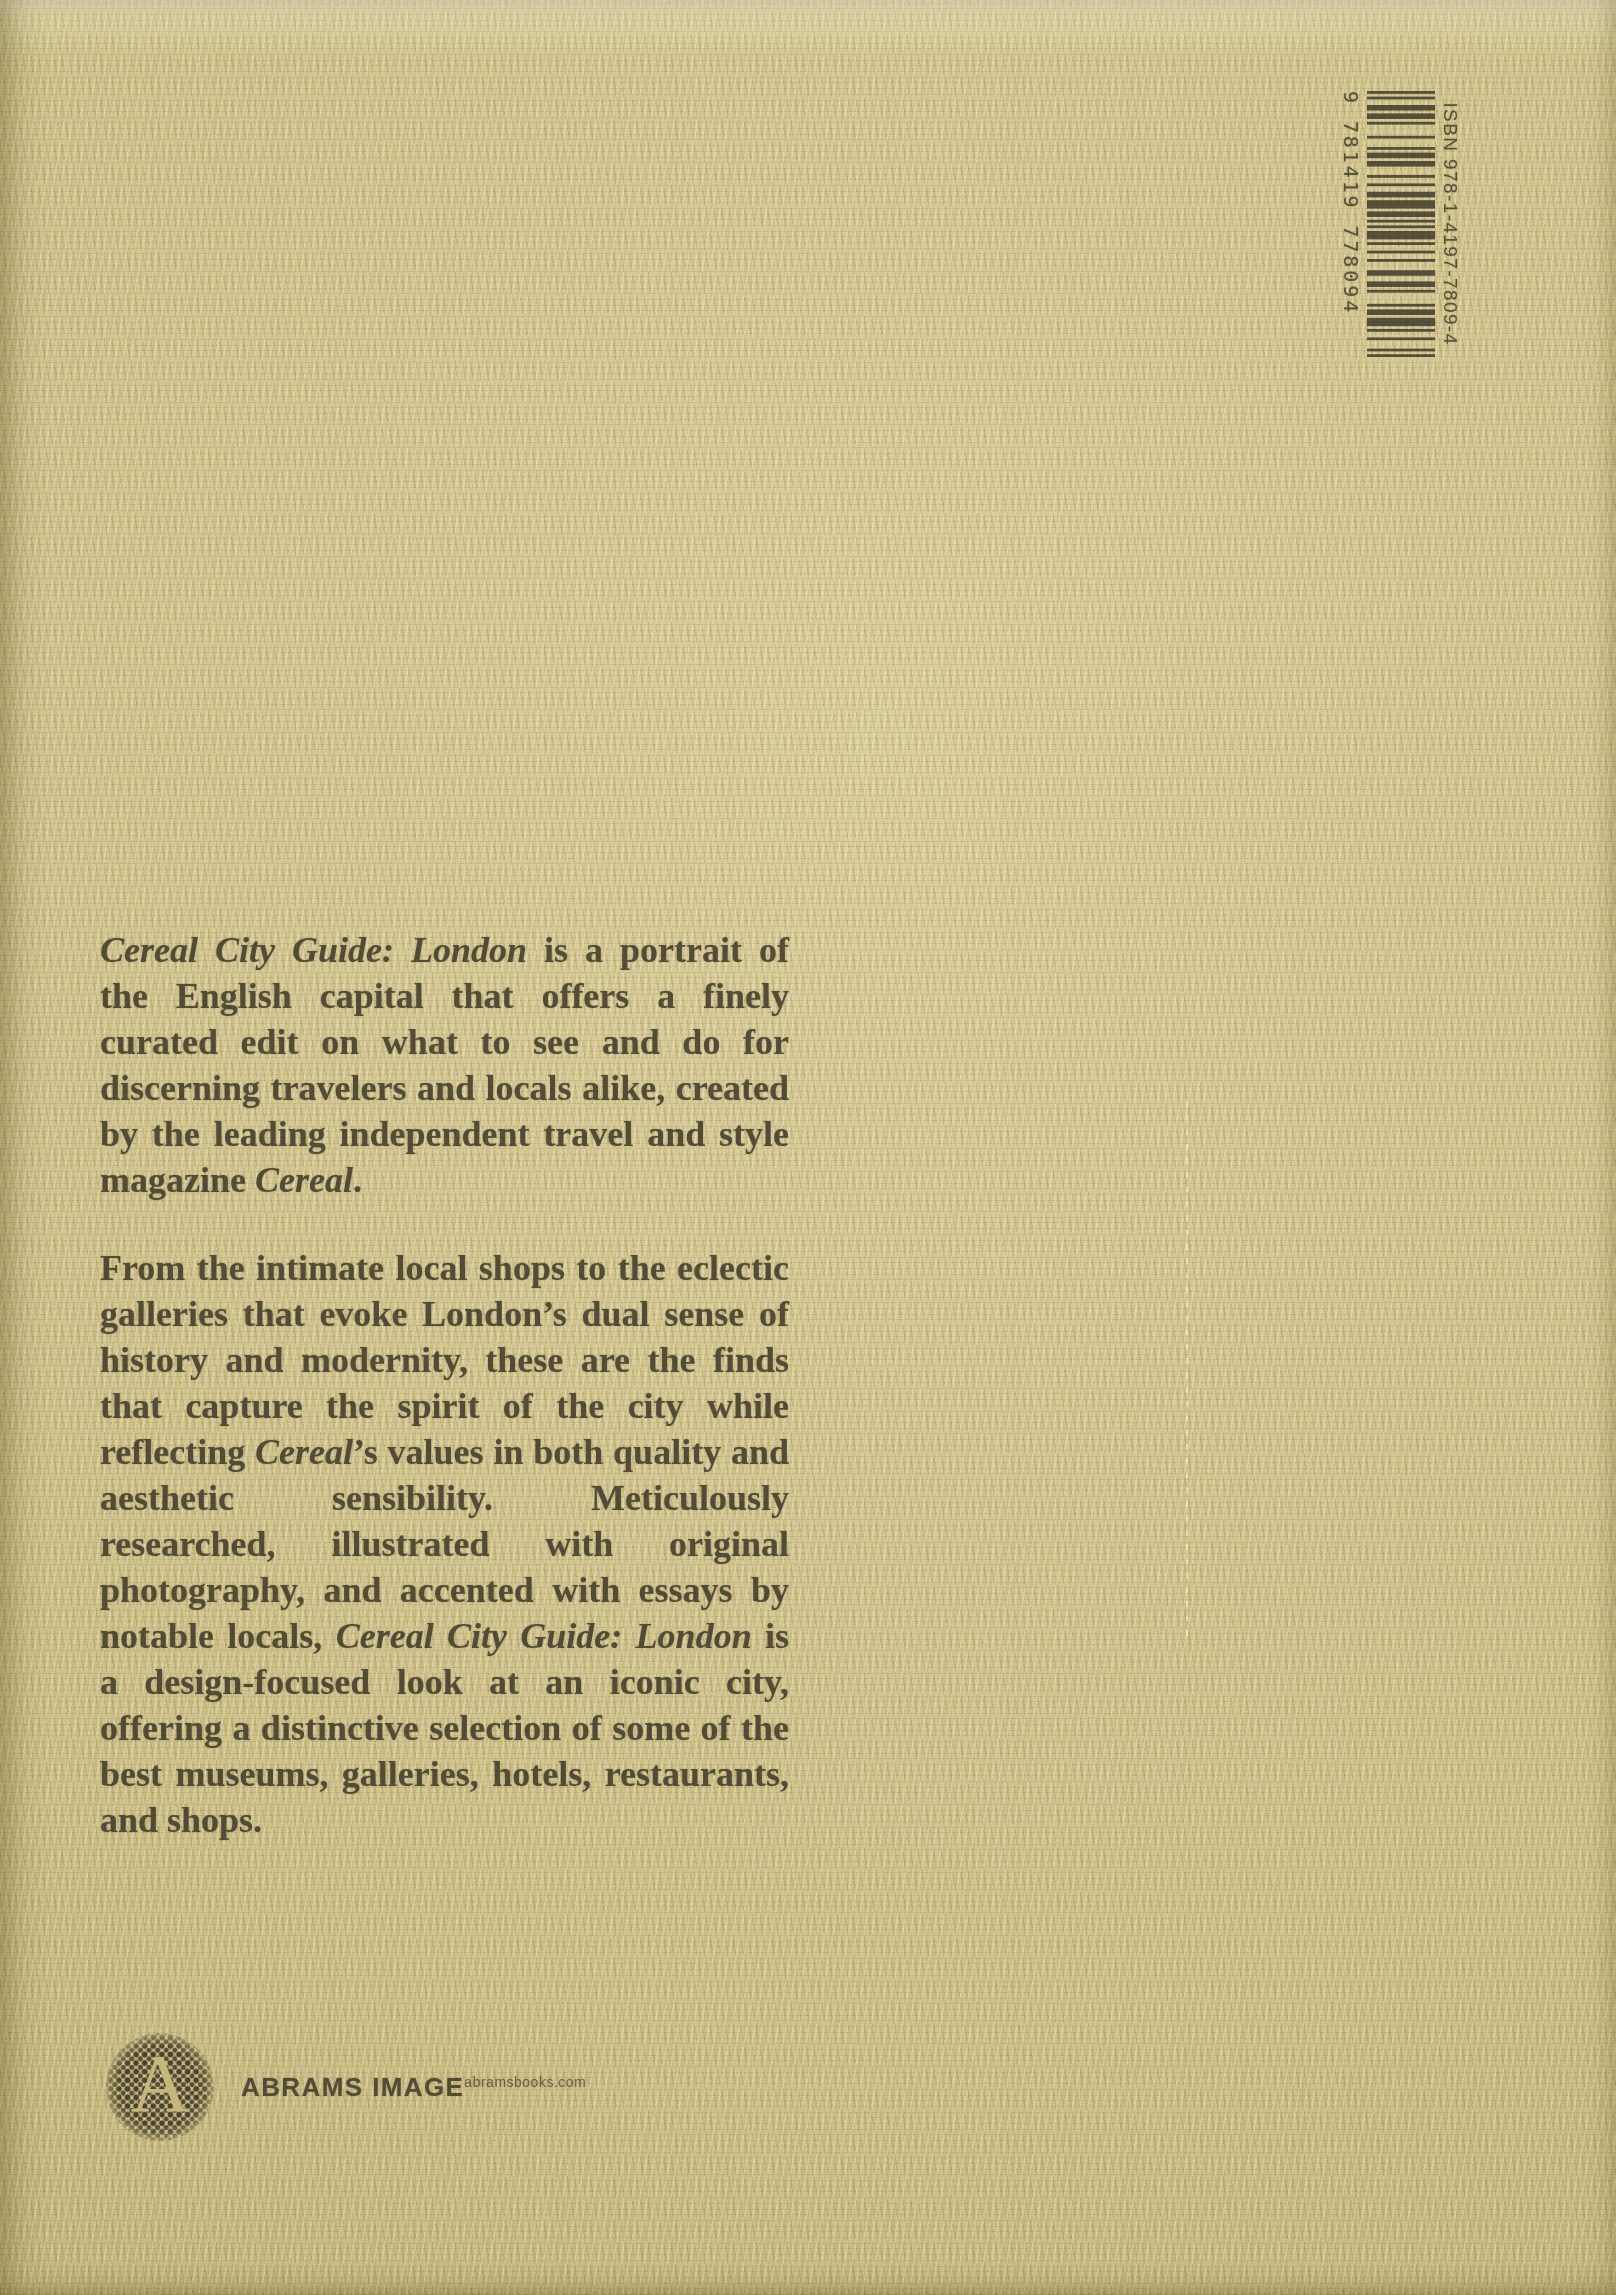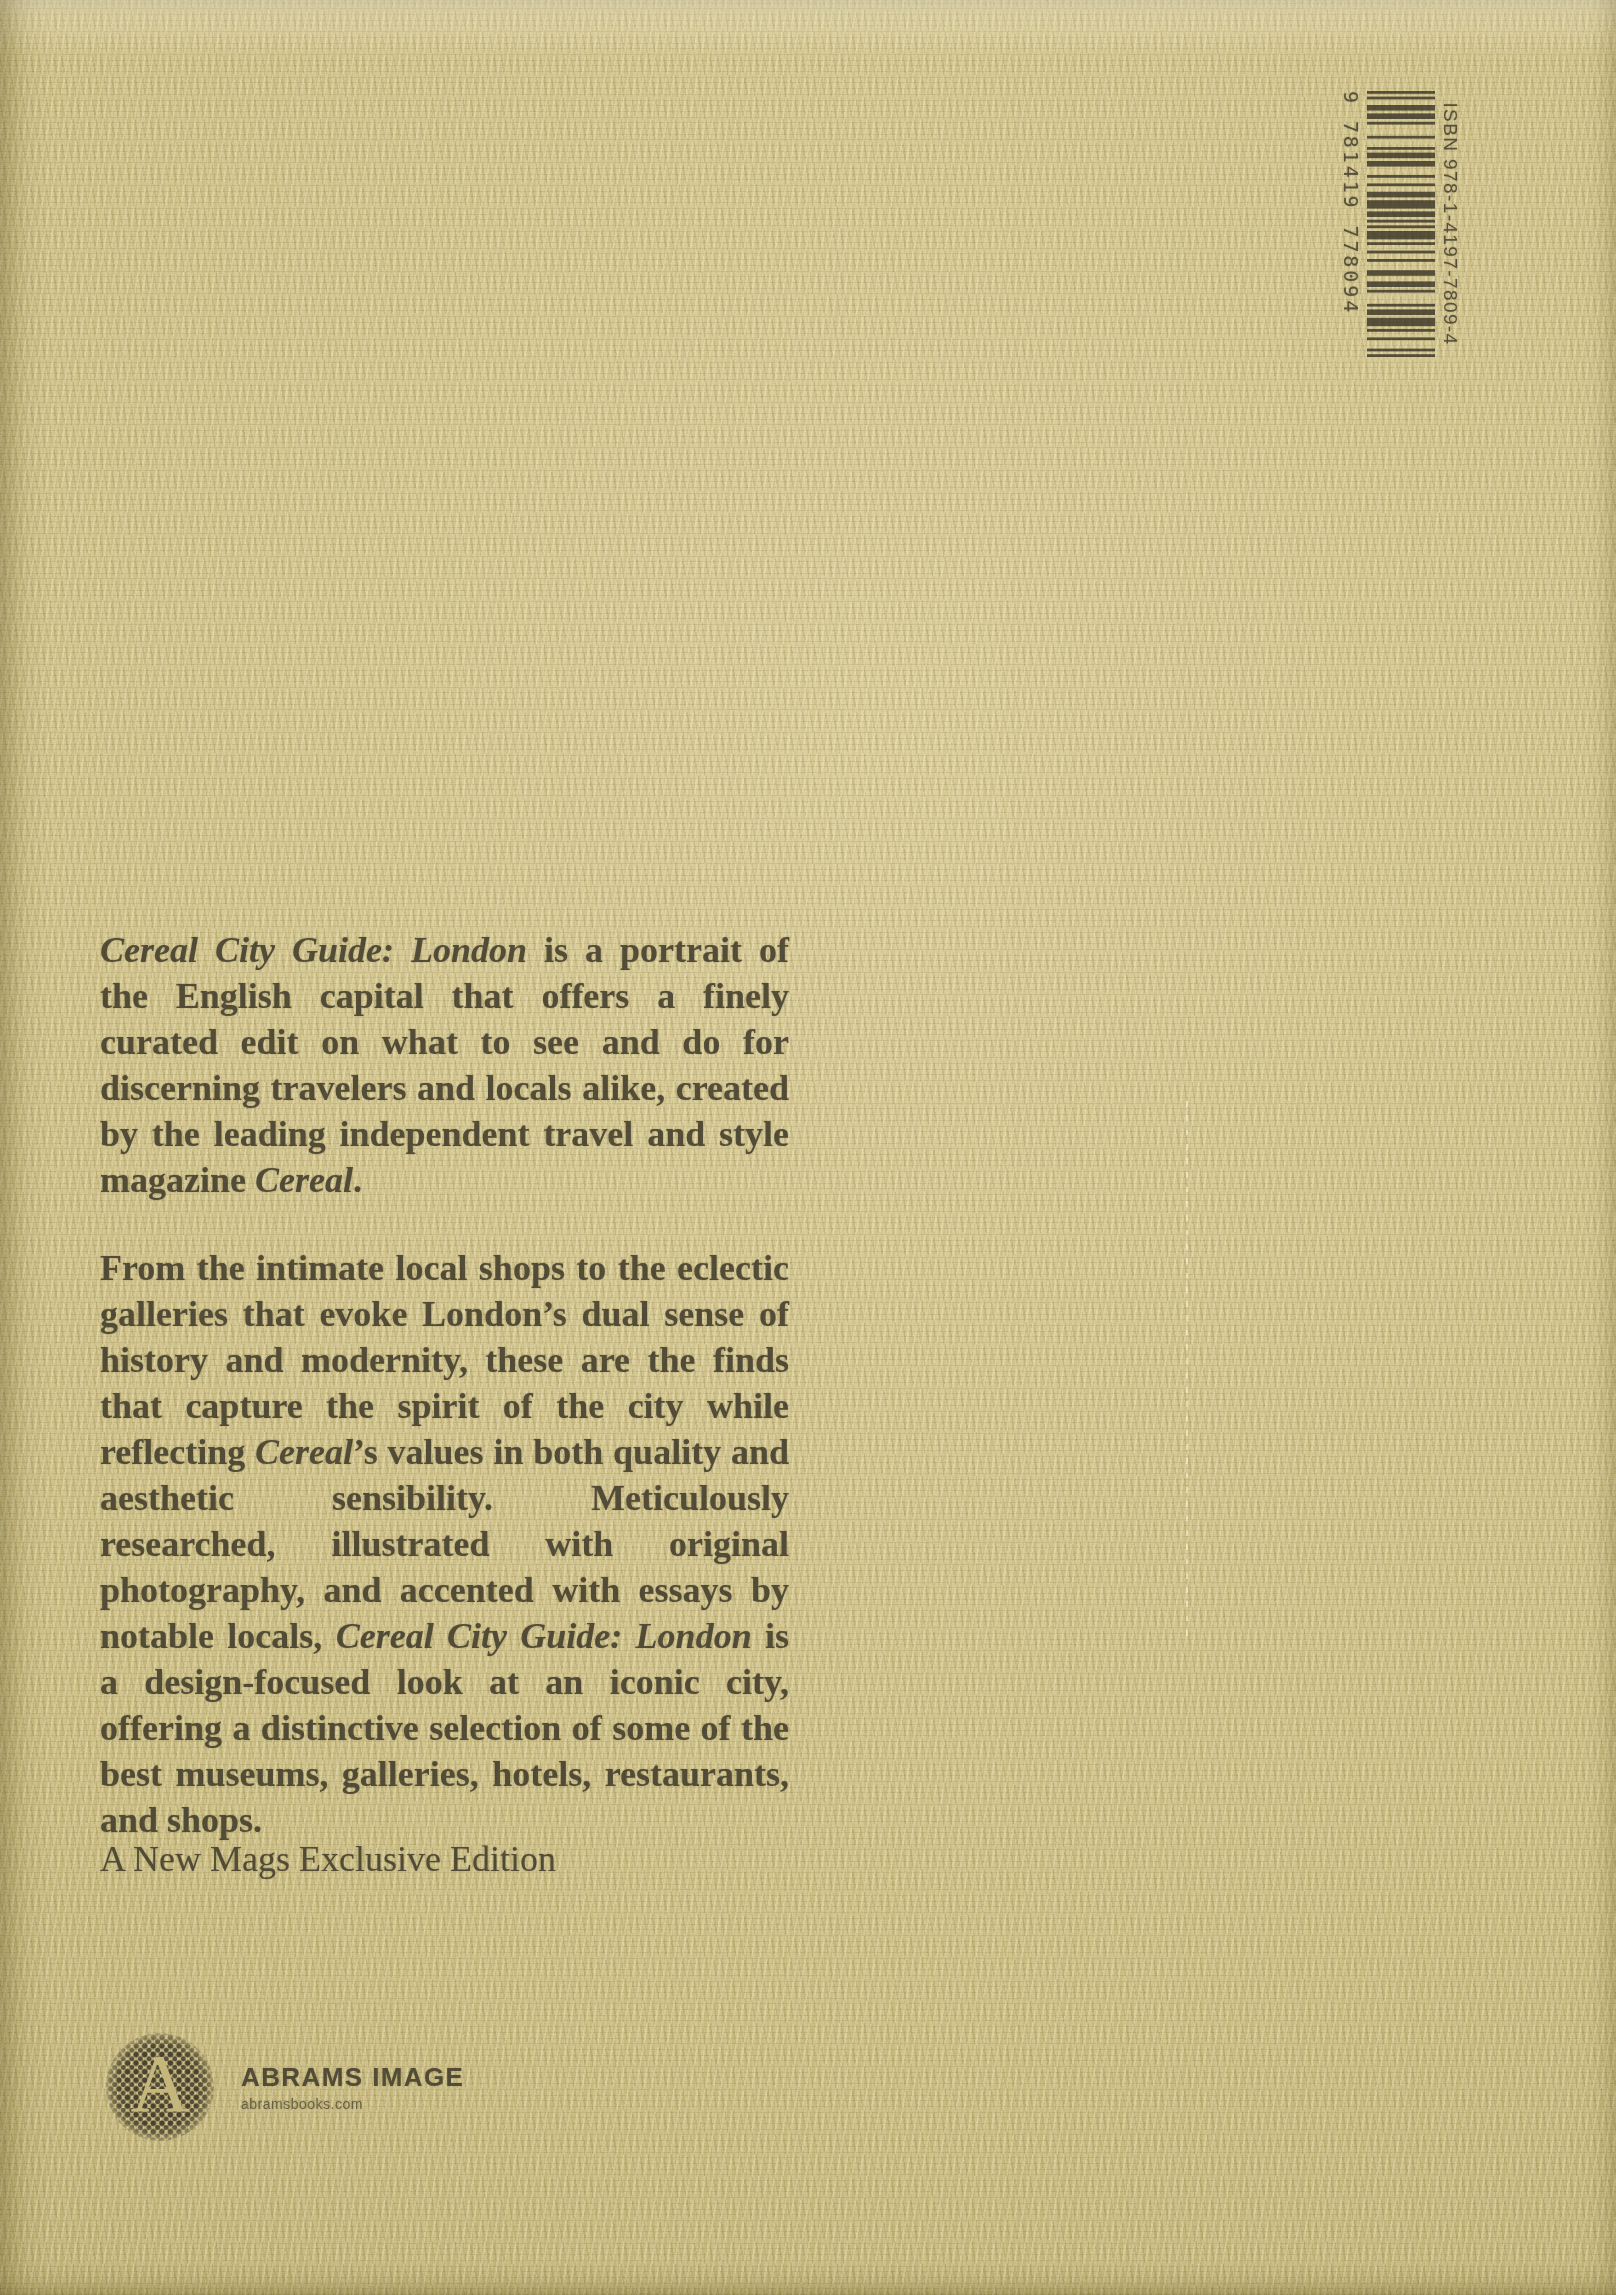--- a/index.html
+++ b/index.html
@@ -82,21 +82,21 @@
     background-position:0 0, 4.3px 4.3px;
     border-radius:50%;
     -webkit-mask:radial-gradient(circle, #000 0 52%, rgba(0,0,0,.75) 62%, rgba(0,0,0,.35) 70%, transparent 76%);
     mask:radial-gradient(circle, #000 0 52%, rgba(0,0,0,.75) 62%, rgba(0,0,0,.35) 70%, transparent 76%);
   }
   .logo-a{
     position:absolute;inset:0;display:flex;align-items:center;justify-content:center;
     font-family:"Liberation Serif", serif;font-weight:400;
     font-size:82px;line-height:1;color:var(--fabric);padding-bottom:5.7px;
   }
-  .imprint-text{display:flex;flex-direction:column;justify-content:center;}
+  .imprint-text{display:flex;flex-direction:row;justify-content:center;}
   .imprint-name{
     font-family:"Liberation Sans", sans-serif;font-weight:700;
     font-size:26px;letter-spacing:1.4px;opacity:.85;
   }
   .imprint-site{
     font-family:"Liberation Sans", sans-serif;font-size:14px;
     letter-spacing:0.5px;opacity:.68;margin-top:2.9px;
   }
 </style>
 </head>
@@ -152,21 +152,20 @@
       <div class="digits-line ink">9 781419 778094</div>
     </div>
   </div>
 
   <div class="blurb">
     <p class="para ink"><span class="it">Cereal City Guide: London</span><span> is a portrait of the English capital that offers a finely curated edit on what to see and do for discerning travelers and locals alike, created by the leading independent travel and style magazine </span><span class="it">Cereal</span><span>.</span></p>
     <p class="para ink"><span>From the intimate local shops to the eclectic galleries that evoke London’s dual sense of history and modernity, these are the finds that capture the spirit of the city while reflecting </span><span class="it">Cereal</span><span>’s values in both quality and aesthetic sensibility. Meticulously researched, illustrated with original photography, and accented with essays by notable locals, </span><span class="it">Cereal City Guide: London</span><span> is a design-focused look at an iconic city, offering a distinctive selection of some of the best museums, galleries, hotels, restaurants, and shops.</span></p>
   </div>
 
   <div class="pub-lines ink">
-    <div>A New Mags Exclusive Edition</div>
   </div>
 
   <div class="imprint">
     <div class="logo-circle">
       <span class="logo-a">A</span>
     </div>
     <div class="imprint-text">
       <div class="imprint-name ink">ABRAMS IMAGE</div>
       <div class="imprint-site ink">abramsbooks.com</div>
     </div>

